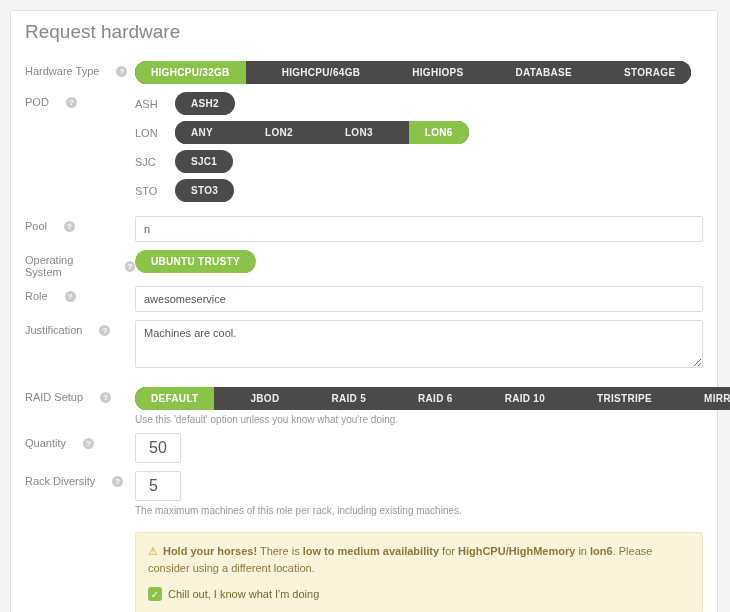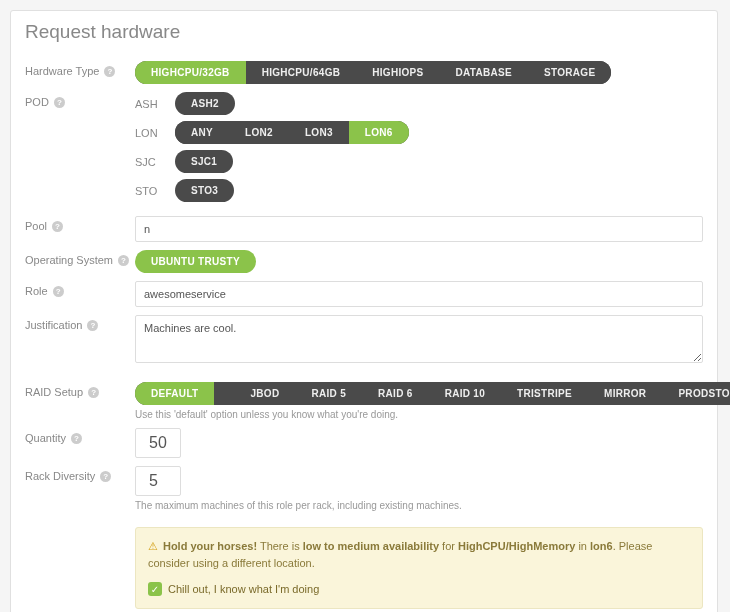--- a/index.html
+++ b/index.html
@@ -29,21 +29,21 @@
     padding: 4px 14px;
     align-items: flex-start;
   }
   .label-col {
     width: 110px;
     flex-shrink: 0;
     color: #888;
     font-size: 11px;
     display: flex;
     align-items: center;
-    gap: 5px;
+    gap: 17px;
     padding-top: 4px;
   }
   .content-col {
     flex: 1;
   }
   .help-icon {
     display: inline-flex;
     align-items: center;
     justify-content: center;
     width: 11px;
@@ -53,20 +53,21 @@
     color: #fff;
     font-size: 8px;
     font-weight: bold;
     cursor: default;
   }
   .pill-bar {
     display: inline-flex;
     border-radius: 14px;
     overflow: hidden;
     background: #4a4a4a;
+    gap: 20px;
   }
   .pill {
     padding: 6px 16px;
     font-size: 10px;
     font-weight: 700;
     letter-spacing: 0.3px;
     color: #eee;
     background: #4a4a4a;
     cursor: pointer;
     text-transform: uppercase;
@@ -264,21 +265,21 @@
   <div style="height:8px"></div>
 
   <div class="row">
     <div class="label-col">
       <span>RAID Setup</span>
       <span class="help-icon">?</span>
     </div>
     <div class="content-col">
       <div class="pill-bar" id="pills-raid" style="width: 100%; display: flex;">
           <div class="pill active" style="flex: 1 1 0%; text-align: center;">DEFAULT</div>
-          <div class="pill" style="flex: 1 1 0%; text-align: right; margin-left: 20px;">JBOD</div>
+          <div class="pill" style="flex: 1 1 0%; text-align: right;">JBOD</div>
           <div class="pill" style="flex: 1 1 0%; text-align: center;">RAID 5</div>
           <div class="pill" style="flex: 1 1 0%; text-align: center;">RAID 6</div>
           <div class="pill" style="flex: 1 1 0%; text-align: center;">RAID 10</div>
           <div class="pill" style="flex: 1 1 0%; text-align: center;">TRISTRIPE</div>
           <div class="pill" style="flex: 1 1 0%; text-align: center;">MIRROR</div>
           <div class="pill" style="flex: 1 1 0%; text-align: center;">PRODSTORAGE</div>
         </div>
       <div class="hint">Use this 'default' option unless you know what you're doing.</div>
     </div>
   </div>

